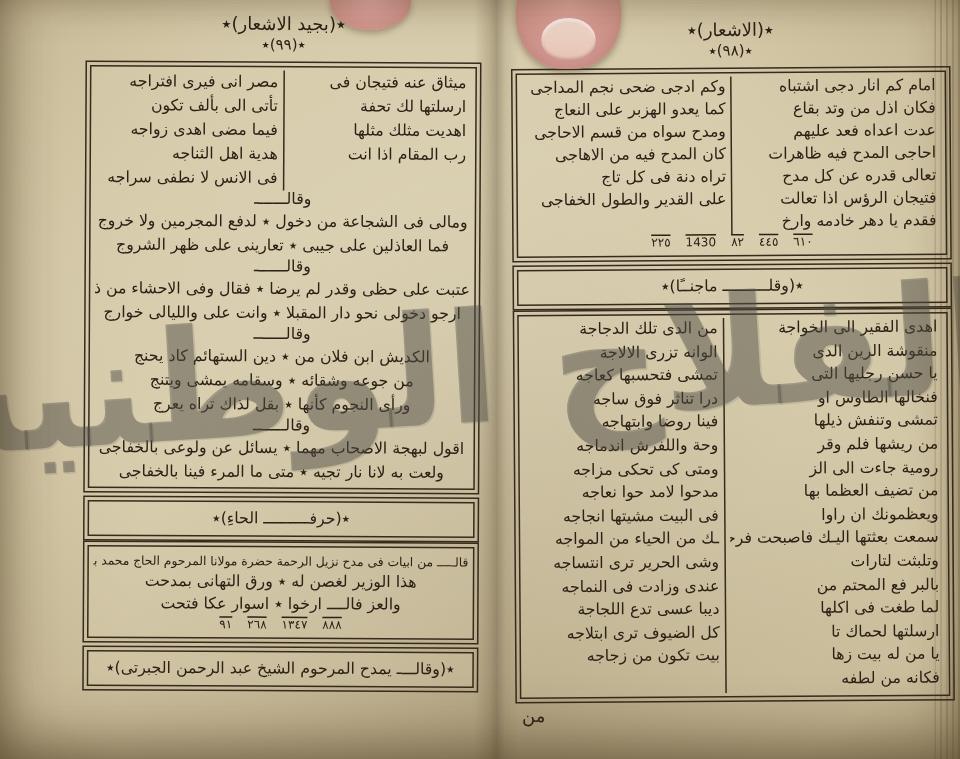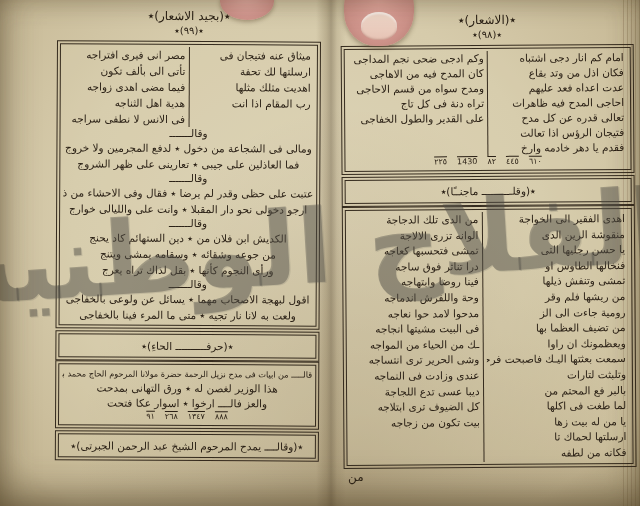--- a/index.html
+++ b/index.html
@@ -133,22 +133,23 @@
             <div class="vln">امام كم انار دجى اشتباه</div>
             <div class="vln">فكان اذل من وتد بقاع</div>
             <div class="vln">عدت اعداه فعد عليهم</div>
             <div class="vln">احاجى المدح فيه ظاهرات</div>
             <div class="vln">تعالى قدره عن كل مدح</div>
             <div class="vln">فتيجان الرؤس اذا تعالت</div>
             <div class="vln">فقدم يا دهر خادمه وارخ</div>
           </div>
         <div class="col">
             <div class="vln">وكم ادجى ضحى نجم المداجى</div>
+            <div class="vln">كما يعدو الهزبر على النعاج</div>
+            <div class="vln">ومدح سواه من قسم الاحاجى</div>
             <div class="vln">كان المدح فيه من الاهاجى</div>
-            <div class="vln">ومدح سواه من قسم الاحاجى</div>
             <div class="vln">تراه دنة فى كل تاج</div>
             <div class="vln">على القدير والطول الخفاجى</div>
           </div>
       </div>
       <div class="nums"><span class="num">٦١٠</span><span class="num">٤٤٥</span><span class="num">٨٢</span><span class="num">1430</span><span class="num">٢٢٥</span></div>
     </div>
 
     <div class="frame band">٭(وقلــــــــــ ماجنــًا)٭</div>
 
     <div class="frame">
@@ -160,31 +161,32 @@
             <div class="vln">فنخالها الطاوس او</div>
             <div class="vln">تمشى وتنفش ذيلها</div>
             <div class="vln">من ريشها فلم وقر</div>
             <div class="vln">رومية جاءت الى الز</div>
             <div class="vln">من تضيف العظما بها</div>
             <div class="vln">ويعظمونك ان راوا</div>
             <div class="vln">سمعت بعثتها اليـك فاصبحت فرحانة</div>
             <div class="vln">وتلبثت لتارات</div>
             <div class="vln">بالبر فع المحتم من</div>
             <div class="vln">لما طغت فى اكلها</div>
+            <div class="vln">ارسلتها لحماك تا</div>
             <div class="vln">يا من له بيت زها</div>
-            <div class="vln">ارسلتها لحماك تا</div>
             <div class="vln">فكانه من لطفه</div>
           </div>
         <div class="col">
             <div class="vln">من الدى تلك الدجاجة</div>
             <div class="vln">الوانه تزرى الالاجة</div>
             <div class="vln">تمشى فتحسبها كعاجه</div>
             <div class="vln">درا تناثر فوق ساجه</div>
             <div class="vln">فينا روضا وابتهاجه</div>
             <div class="vln">وحة واللفرش اندماجه</div>
+            <div class="vln">ومتى كى تحكى مزاجه</div>
             <div class="vln">مدحوا لامد حوا نعاجه</div>
             <div class="vln">فى البيت مشيتها انجاجه</div>
             <div class="vln">ـك من الحياء من المواجه</div>
             <div class="vln">وشى الحرير ترى انتساجه</div>
             <div class="vln">عندى وزادت فى النماجه</div>
             <div class="vln">ديبا عسى تدع اللجاجة</div>
             <div class="vln">كل الضيوف ترى ابتلاجه</div>
             <div class="vln">بيت تكون من زجاجه</div>
           </div>
       </div>

